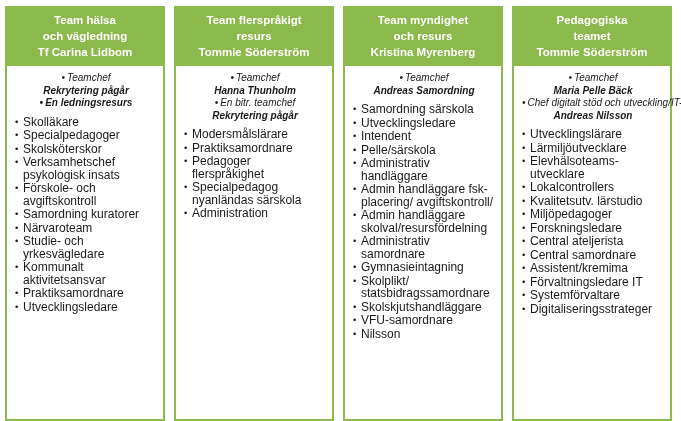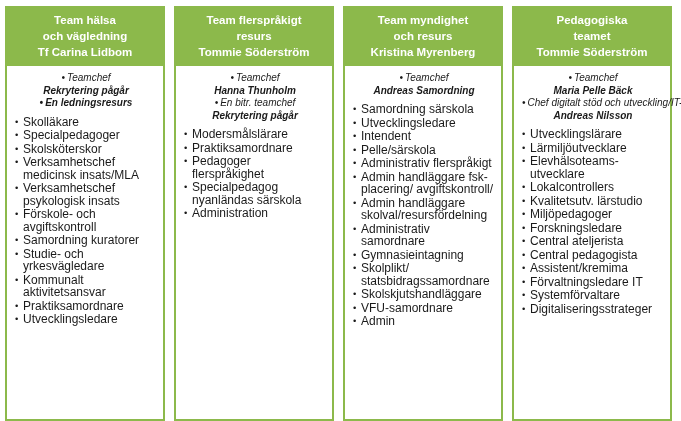--- a/index.html
+++ b/index.html
@@ -113,24 +113,24 @@
     <div class="col-body">
       <div class="lead-block lead-center">
         <span class="li-bullet"><span class="bul">•</span><span>Teamchef</span></span>
         <span class="li-bullet bold"><span>Rekrytering pågår</span></span>
         <span class="li-bullet bold"><span class="bul">•</span><span>En ledningsresurs</span></span>
       </div>
       <ul class="items">
         <li>Skolläkare</li>
         <li>Specialpedagoger</li>
         <li>Skolsköterskor</li>
-        <li>Verksamhetschef medicinsk insats/MLA</li>
         <li>Verksamhetschef psykologisk insats</li>
         <li>Förskole- och avgiftskontroll</li>
         <li>Samordning kuratorer</li>
+        <li>Närvaroteam</li>
         <li>Studie- och yrkesvägledare</li>
         <li>Kommunalt aktivitetsansvar</li>
         <li>Praktiksamordnare</li>
         <li>Utvecklingsledare</li>
       </ul>
     </div>
   </div>
 
   <div class="column">
     <div class="col-header">
@@ -164,29 +164,29 @@
     <div class="col-body">
       <div class="lead-block lead-center">
         <span class="li-bullet"><span class="bul">•</span><span>Teamchef</span></span>
         <span class="li-bullet bold"><span>Andreas Samordning</span></span>
       </div>
       <ul class="items">
         <li>Samordning särskola</li>
         <li>Utvecklingsledare</li>
         <li>Intendent</li>
         <li>Pelle/särskola</li>
-        <li>Administrativ flerspråkigt</li>
+        <li>Administrativ handläggare</li>
         <li>Admin handläggare fsk- placering/ avgiftskontroll/</li>
         <li>Admin handläggare skolval/resursfördelning</li>
         <li>Administrativ samordnare</li>
         <li>Gymnasieintagning</li>
         <li>Skolplikt/ statsbidragssamordnare</li>
         <li>Skolskjutshandläggare</li>
         <li>VFU-samordnare</li>
-        <li>Admin</li>
+        <li>Nilsson</li>
       </ul>
     </div>
   </div>
 
   <div class="column">
     <div class="col-header">
       <span class="hline">Pedagogiska</span>
       <span class="hline">teamet</span>
       <span class="hline">Tommie Söderström</span>
     </div>
@@ -199,21 +199,21 @@
       </div>
       <ul class="items">
         <li>Utvecklingslärare</li>
         <li>Lärmiljöutvecklare</li>
         <li>Elevhälsoteams-utvecklare</li>
         <li>Lokalcontrollers</li>
         <li>Kvalitetsutv. lärstudio</li>
         <li>Miljöpedagoger</li>
         <li>Forskningsledare</li>
         <li>Central ateljerista</li>
-        <li>Central pedagogista</li>
+        <li>Central samordnare</li>
         <li>Assistent/kremima</li>
         <li>Förvaltningsledare  IT</li>
         <li>Systemförvaltare</li>
         <li>Digitaliseringsstrateger</li>
       </ul>
     </div>
   </div>
 
 </div>
 

